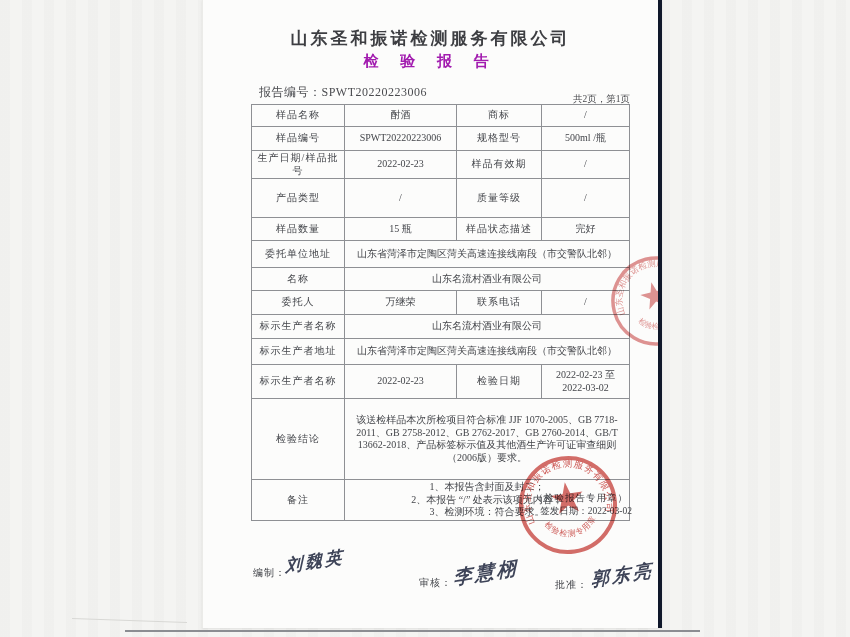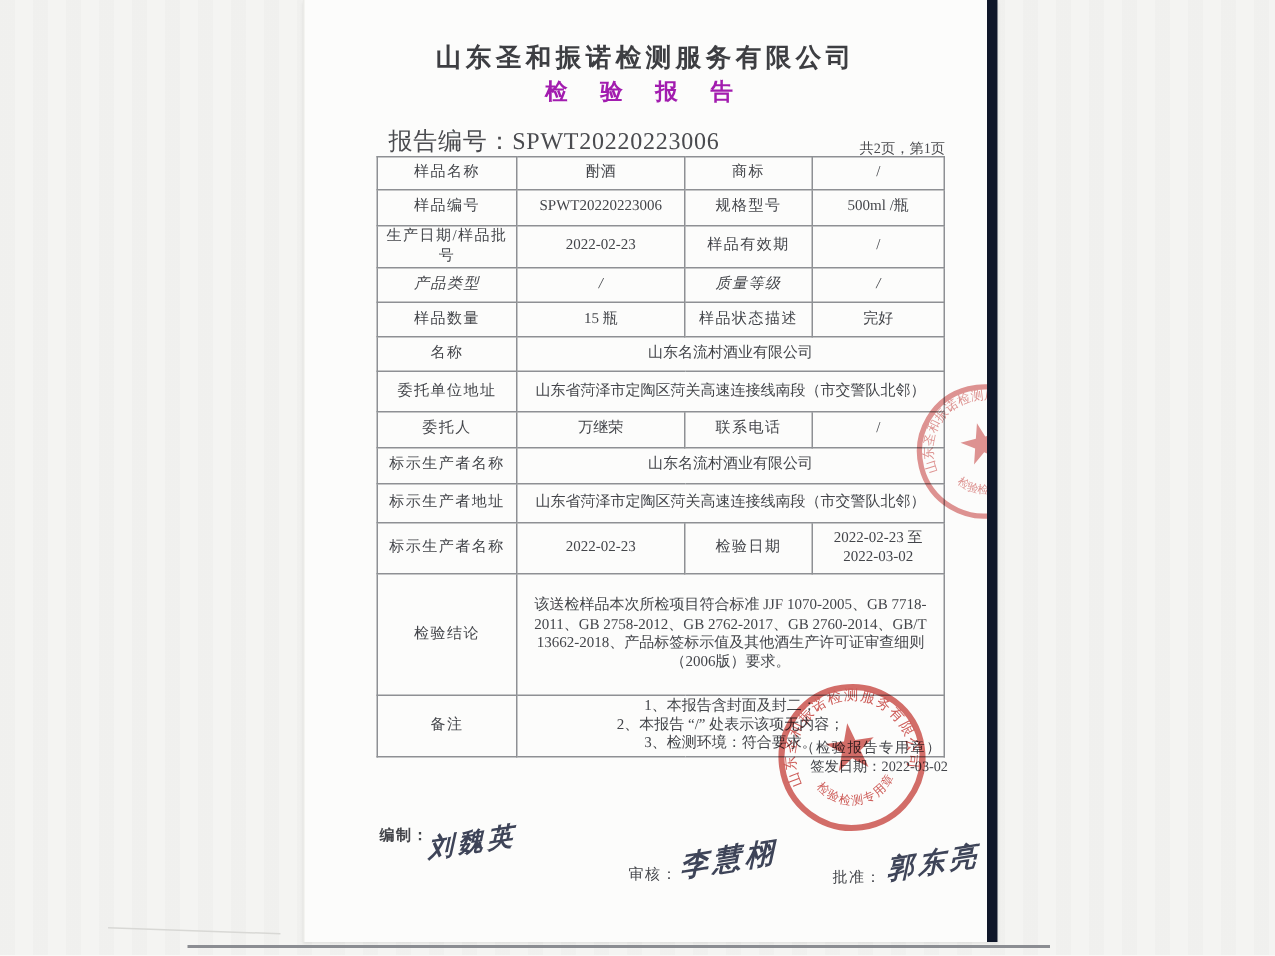--- a/index.html
+++ b/index.html
@@ -8,33 +8,33 @@
     background:#f4f4f2;
     font-family:"Liberation Serif","DejaVu Serif",serif;
   }
   body::before{
     content:"";position:absolute;inset:0;pointer-events:none;
     background:repeating-linear-gradient(90deg,rgba(0,0,0,0.015) 0 10px,rgba(255,255,255,0.02) 10px 22px);
   }
   .paper{
     position:absolute;left:202px;top:0;width:455px;height:628px;
     background:#fcfcfb;overflow:hidden;
-    border-right:7px solid #0f172a;border-left:1px solid #ebebe8;
+    border-right:4px solid #0f172a;border-left:1px solid #ebebe8;
     box-shadow:0 1px 2px rgba(0,0,0,0.08);
   }
   .title{
     position:absolute;top:27px;left:0;width:100%;text-align:center;
     font-size:17px;font-weight:bold;letter-spacing:3px;color:#3d3e42;
   }
   .subtitle{
     position:absolute;top:52px;left:0;width:100%;text-align:center;
     font-size:15px;font-weight:bold;letter-spacing:9px;color:#a21caf;
   }
   .report-no{
-    position:absolute;top:84px;left:56px;font-size:16px;color:#4a4b4f;letter-spacing:0.5px;
+    position:absolute;top:84px;left:56px;font-size:12px;color:#4a4b4f;letter-spacing:0.5px;
   }
   .pages{
     position:absolute;top:93px;right:28px;font-size:9.5px;color:#4a4b4f;
   }
   table.report{
     position:absolute;left:48px;top:104px;width:378px;
     border-collapse:collapse;table-layout:fixed;
   }
   table.report td{
     border:1px solid #8e9094;font-size:10px;color:#43454a;
@@ -93,39 +93,39 @@
           <td class="val">SPWT20220223006</td>
           <td class="lbl">规格型号</td>
           <td class="val">500ml /瓶</td>
         </tr>
         <tr style="height: 24px;">
           <td class="lbl">生产日期/样品批号</td>
           <td class="val">2022-02-23</td>
           <td class="lbl">样品有效期</td>
           <td class="val">/</td>
         </tr>
-        <tr style="height: 23px; font-style: italic;">
+        <tr style="height: 39px;">
           <td class="lbl">产品类型</td>
           <td class="val">/</td>
           <td class="lbl">质量等级</td>
           <td class="val">/</td>
         </tr>
         <tr style="height: 23px;">
           <td class="lbl">样品数量</td>
           <td class="val">15 瓶</td>
           <td class="lbl">样品状态描述</td>
           <td class="val">完好</td>
         </tr>
+        <tr style="height: 27px;">
+          <td class="lbl">委托单位地址</td>
+          <td colspan="3" class="val">山东省菏泽市定陶区菏关高速连接线南段（市交警队北邻）</td>
+        </tr>
         <tr style="height: 23px;">
           <td class="lbl">名称</td>
           <td colspan="3" class="val">山东名流村酒业有限公司</td>
-        </tr>
-        <tr style="height: 27px;">
-          <td class="lbl">委托单位地址</td>
-          <td colspan="3" class="val">山东省菏泽市定陶区菏关高速连接线南段（市交警队北邻）</td>
         </tr>
         <tr style="height: 24px;">
           <td class="lbl">委托人</td>
           <td class="val">万继荣</td>
           <td class="lbl">联系电话</td>
           <td class="val">/</td>
         </tr>
         <tr style="height: 24px;">
           <td class="lbl">标示生产者名称</td>
           <td colspan="3" class="val">山东名流村酒业有限公司</td>
@@ -180,21 +180,21 @@
       <text font-size="8.5" fill="#cf5a58" stroke="none">
         <textPath href="#arcTop2" startOffset="50%" text-anchor="middle">山东圣和振诺检测服务有限公司</textPath>
       </text>
       <text font-size="7.5" fill="#cf5a58" stroke="none">
         <textPath href="#arcBot2" startOffset="50%" text-anchor="middle">检验检测专用章</textPath>
       </text>
       <polygon fill="#cf5a58" stroke="none" transform="translate(55,50) scale(0.85)" points="0,-17 3.8,-5.3 16.2,-5.3 6.2,2 10,13.8 0,6.5 -10,13.8 -6.2,2 -16.2,-5.3 -3.8,-5.3"></polygon>
     </g>
   </svg>
 
-  <div class="sig-label" style="left:50px;top:550px;font-weight:bold;">编制：</div>
+  <div class="sig-label" style="left:50px;top:566px;">编制：</div>
   <div class="sig-name" style="left:82px;top:550px;">刘魏英</div>
 
   <div class="sig-label" style="left:216px;top:576px;">审核：</div>
   <div class="sig-name" style="left:250px;top:560px;font-size:19px;">李慧栩</div>
 
   <div class="sig-label" style="left:352px;top:578px;">批准：</div>
   <div class="sig-name" style="left:388px;top:563px;font-size:18px;">郭东亮</div>
 
 </div>
 

